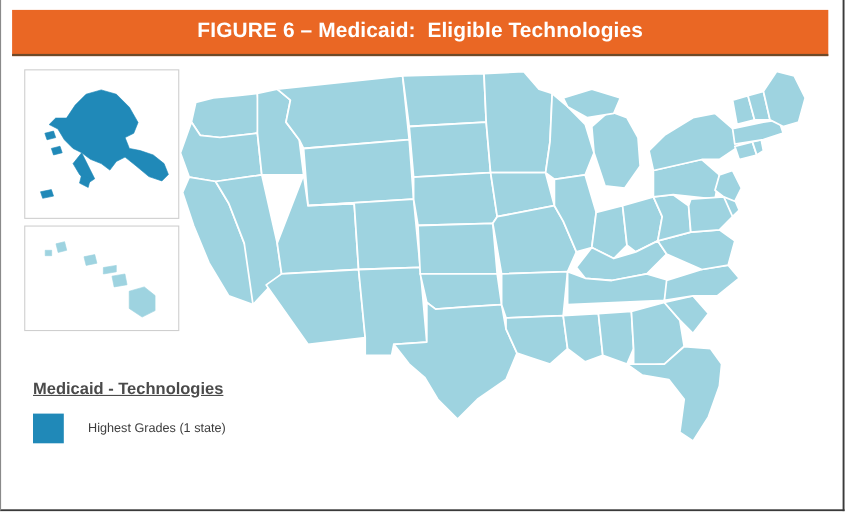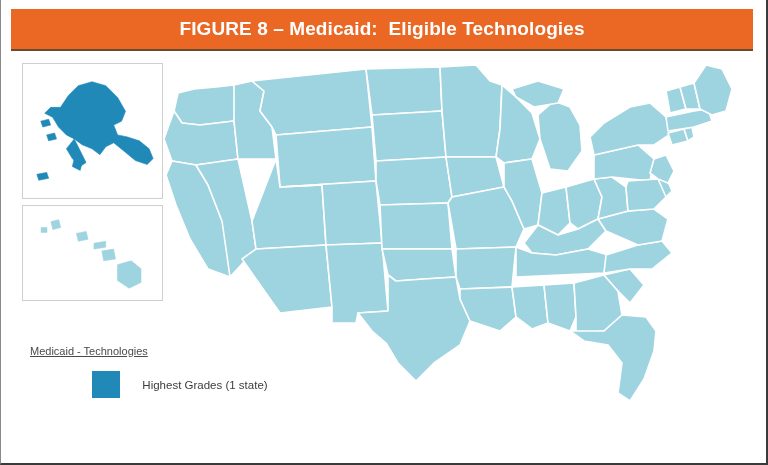--- a/index.html
+++ b/index.html
@@ -100,54 +100,53 @@
   }
 
   
   #legend {
     position: absolute;
     left: 30px;
     top: 290px;
     width: 300px;
   }
   #legend-title {
-    font-size: 11px;
-    font-weight: normal;
+    font-size: 15px;
+    font-weight: bold;
     color: #4a4a4a;
     text-decoration: underline;
     margin-bottom: 14px;
     font-family: "Liberation Sans", sans-serif;
     white-space: pre;
   }
   .legend-row {
     display: flex;
     align-items: center;
     margin-bottom: 12px;
-    justify-content: center;
   }
   .legend-swatch {
     width: 28px;
     height: 27px;
     flex: 0 0 auto;
     margin-right: 22px;
   }
   .legend-label {
     font-size: 11.5px;
     color: #3d3d3d;
     font-family: "Liberation Sans", sans-serif;
     white-space: pre;
   }
 </style>
 </head>
 <body>
 
 <div id="figure-root">
 
   <div id="title-banner" style="background: rgb(234, 103, 36);">
-    <span id="title-text" style="color: rgb(255, 255, 255);">FIGURE 8 – Medicaid:  Eligible Technologies</span>
+    <span id="title-text" style="color: rgb(255, 255, 255);">FIGURE 6 – Medicaid:  Eligible Technologies</span>
   </div>
 
   <div id="map-area">
 
     <svg id="mainland-map" viewBox="0 0 600 372">
       <g fill="#9ed3e0" stroke="#ffffff" stroke-width="1.6" stroke-linejoin="round">
 
         <path d="M18 30 L34 26 L56 24 L74 22 L76 44 L74 58 L40 62 L22 60 L14 48 Z"></path>
 
         <path d="M14 48 L22 60 L40 62 L74 58 L78 96 L36 102 L12 98 L4 76 Z"></path>

